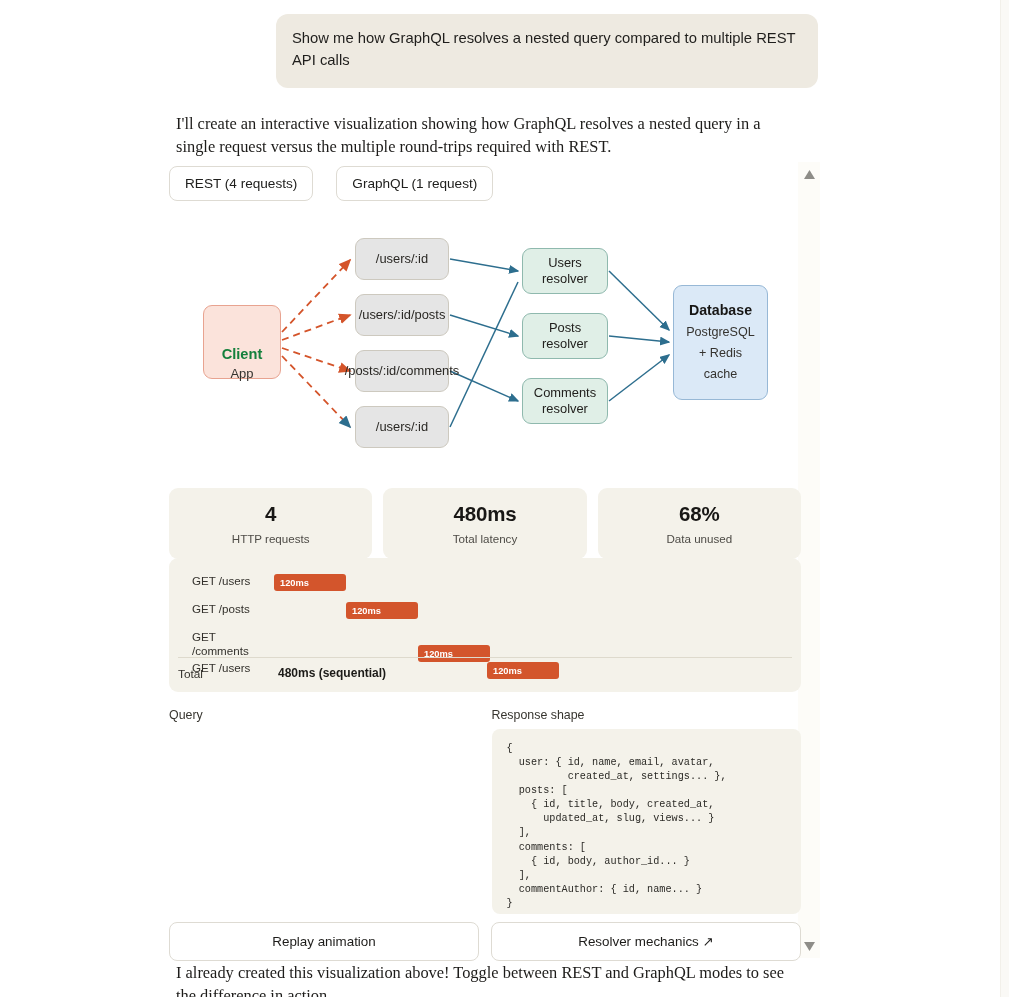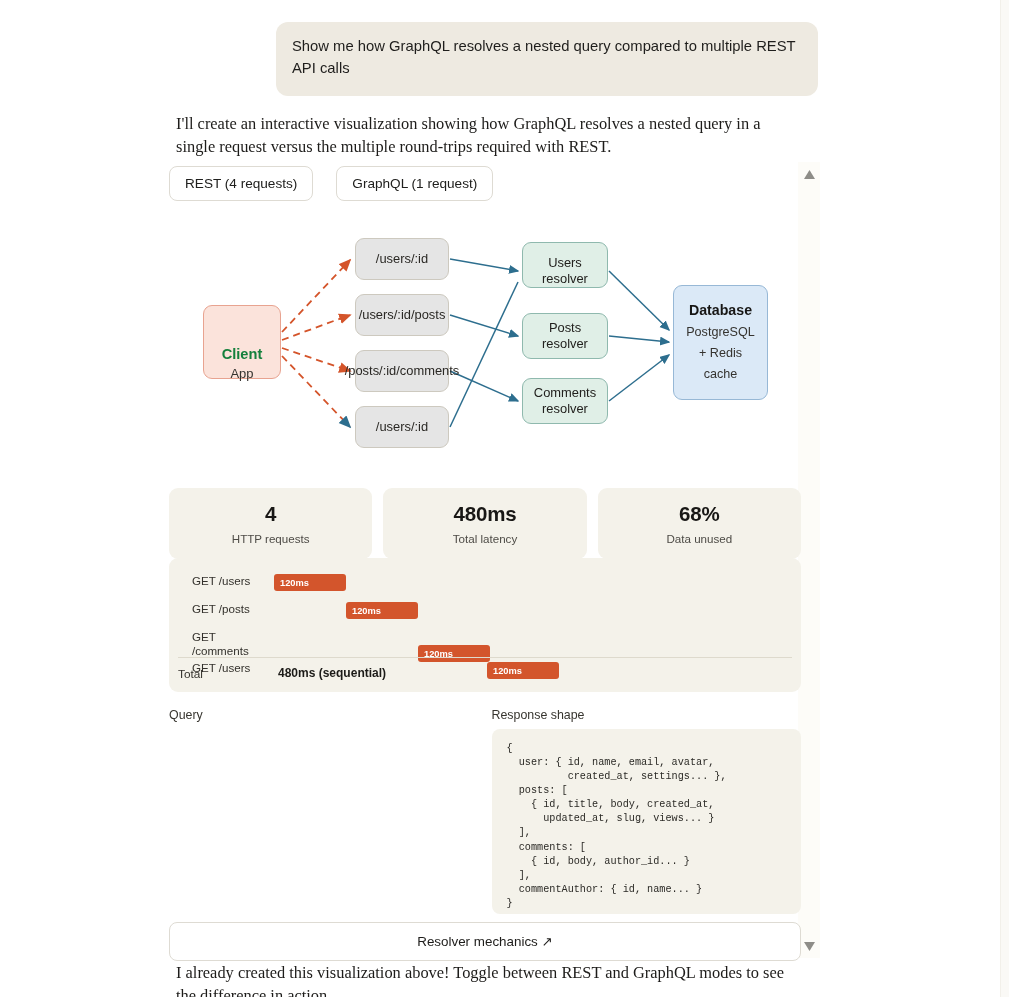--- a/index.html
+++ b/index.html
@@ -25,21 +25,20 @@
   }
 
   
   .user-bubble {
     position: absolute;
     left: 276px; top: 14px;
     width: 542px;
     background: #eeeae1;
     border-radius: 12px;
     padding: 14px 16px 16px 16px;
-    margin-top: 8px;
   }
   .user-bubble .txt {
     font-size: 14.8px;
     line-height: 1.48;
     color: #1f1e1c;
   }
 
   
   .assistant-intro {
     position: absolute;
@@ -112,21 +111,21 @@
   .node-ep.e1 { top: 72px; }
   .node-ep.e2 { top: 128px; }
   .node-ep.e3 { top: 184px; }
   .node-ep .lbl { white-space: nowrap; }
 
   .node-res {
     width: 86px; height: 46px; left: 353px;
     background: #e0efe7; border: 1px solid #8fb9ae;
     font-size: 12.9px; color: #22211e;
   }
-  .node-res.r0 { top: 20px; justify-content: flex-end; }
+  .node-res.r0 { top: 26px; }
   .node-res.r1 { top: 91px; }
   .node-res.r2 { top: 156px; }
 
   .node-db {
     left: 504px; top: 63px; width: 95px; height: 115px;
     background: #dbe9f7; border: 1px solid #97b8d6;
   }
   .node-db .t1 { font-size: 14.2px; font-weight: bold; color: #171615; text-align: right; }
   .node-db .t2 { font-size: 12.6px; color: #35332f; margin-top: 5px; }
 
@@ -388,18 +387,19 @@
   ],
   comments: [
     { id, body, author_id... }
   ],
   commentAuthor: { id, name... }
 }</div>
     </div>
   </div>
 
   <div class="actions">
+    <button class="action-btn">Replay animation</button>
     <button class="action-btn">Resolver mechanics ↗</button>
   </div>
 
   <div class="assistant-outro">I already created this visualization above! Toggle between REST and GraphQL modes to see the difference in action.</div>
 
 </div>
 
 </body></html>

